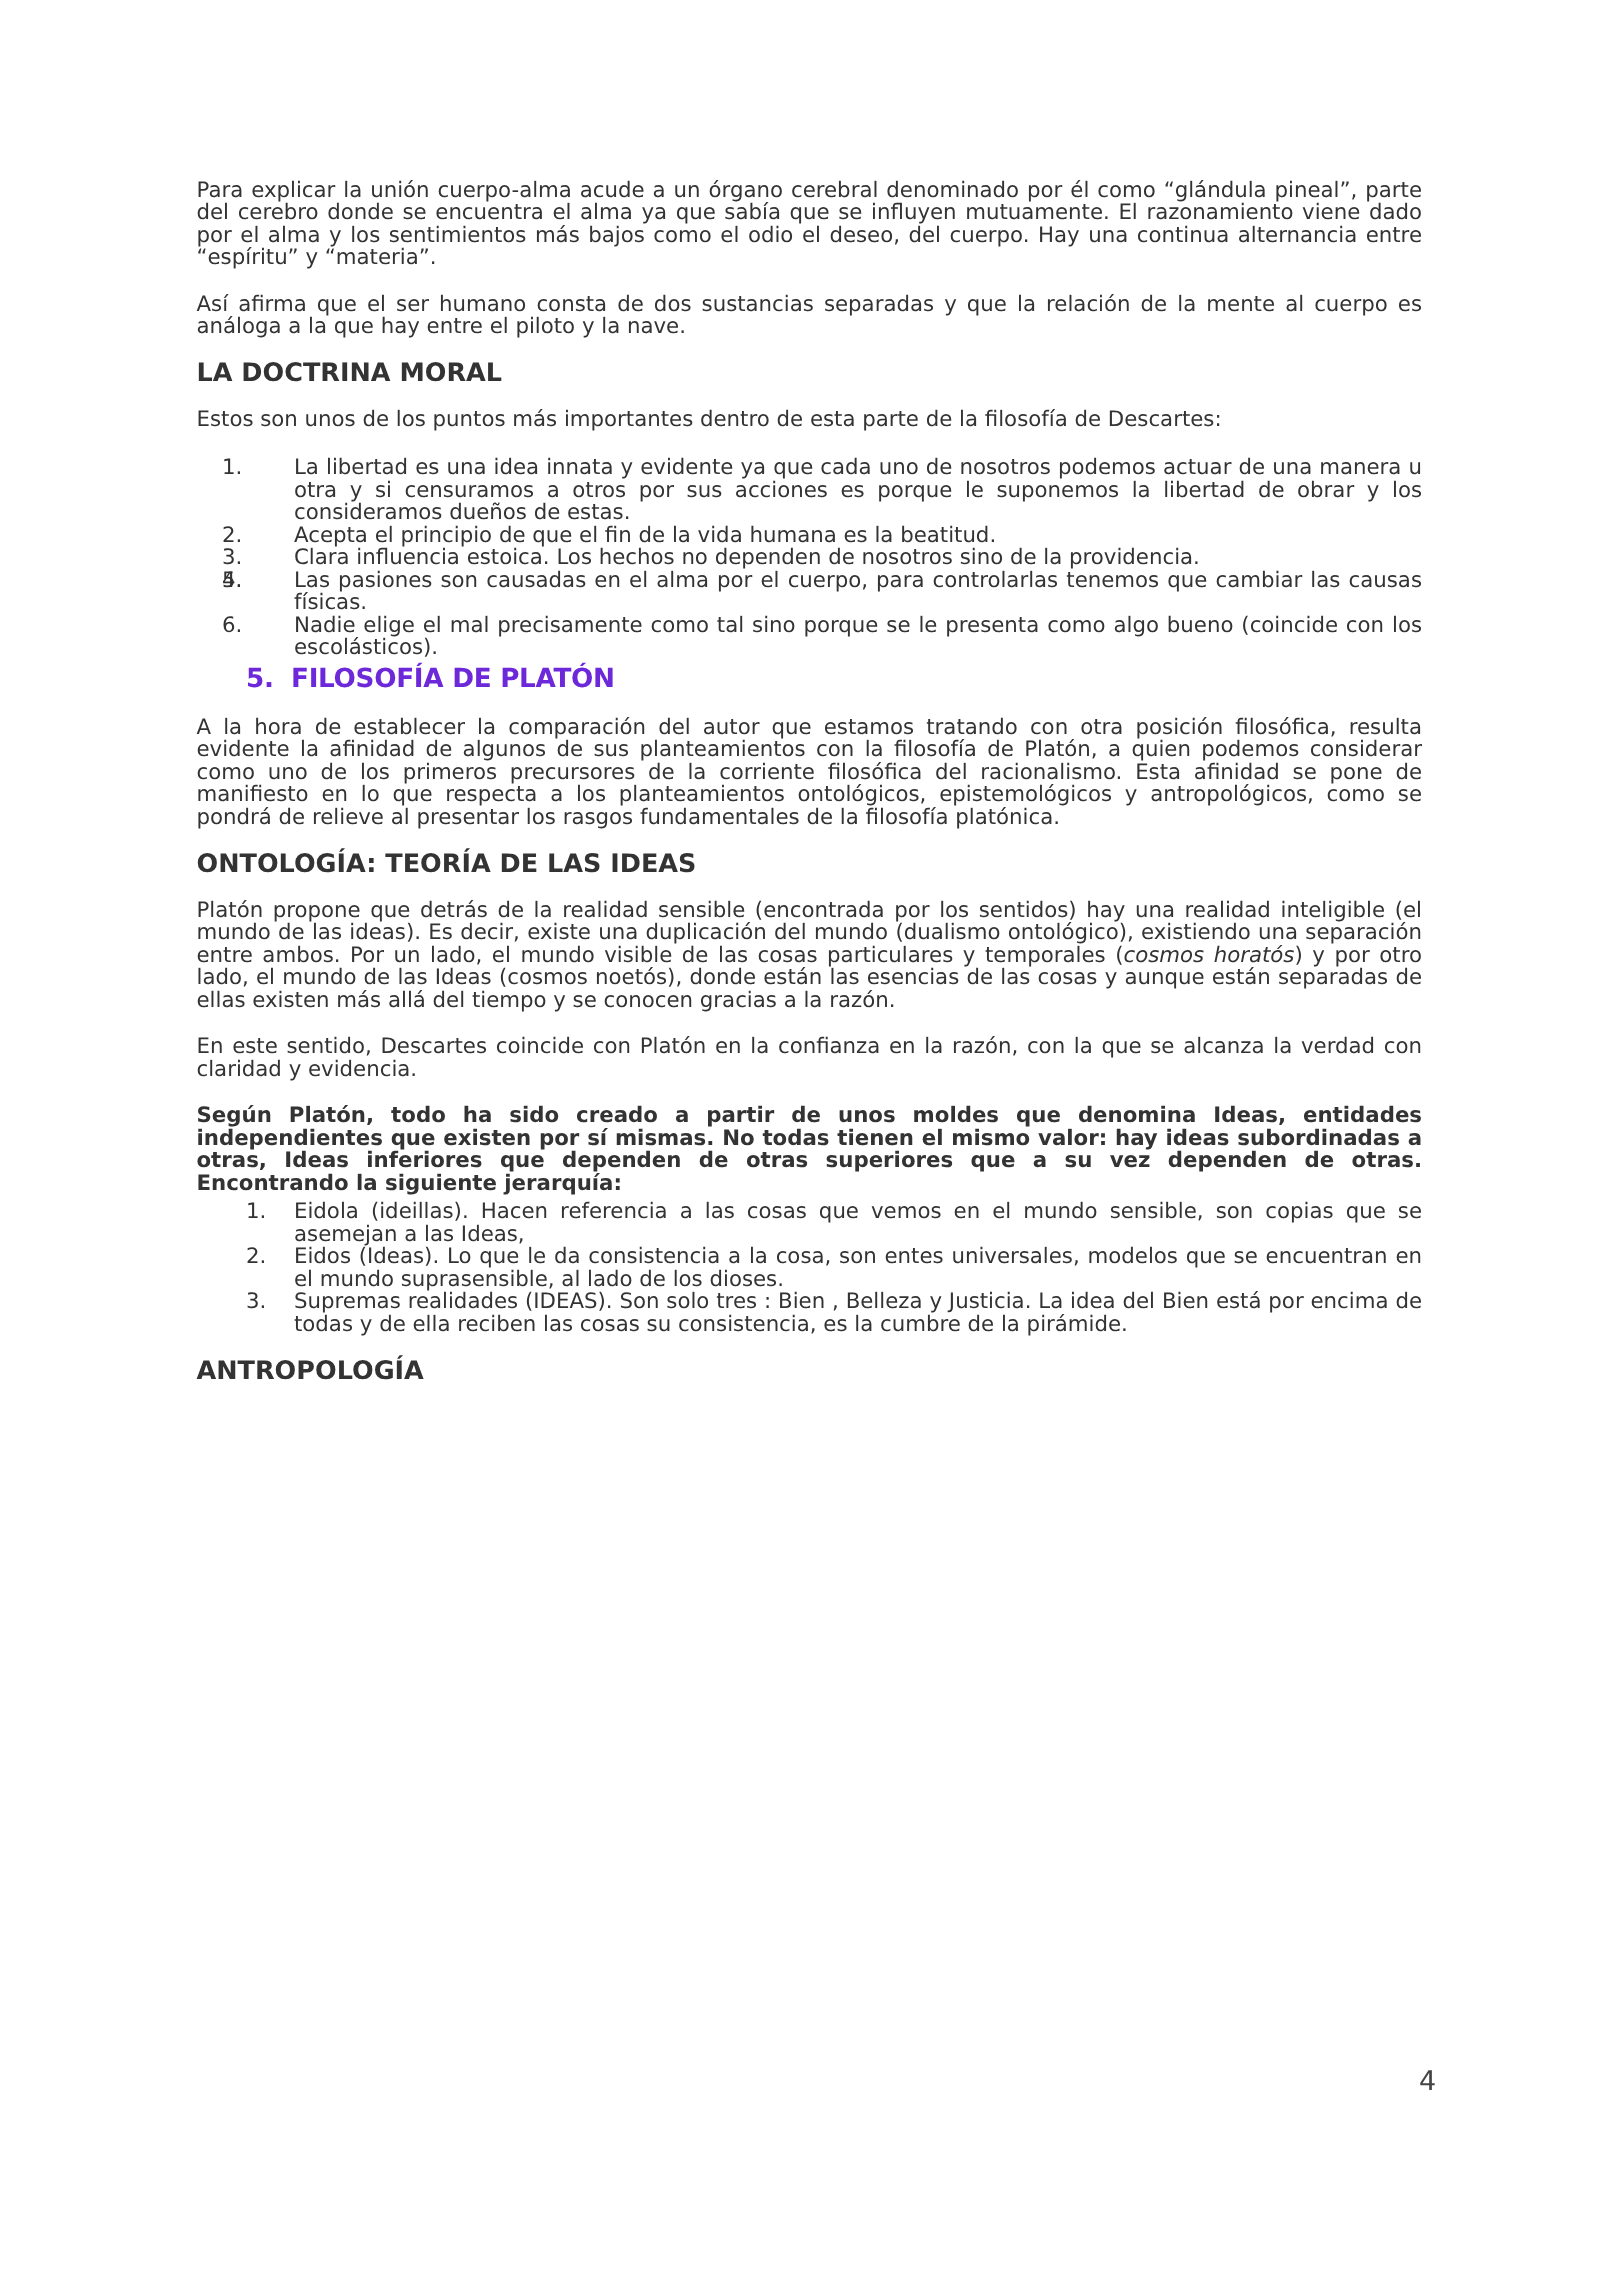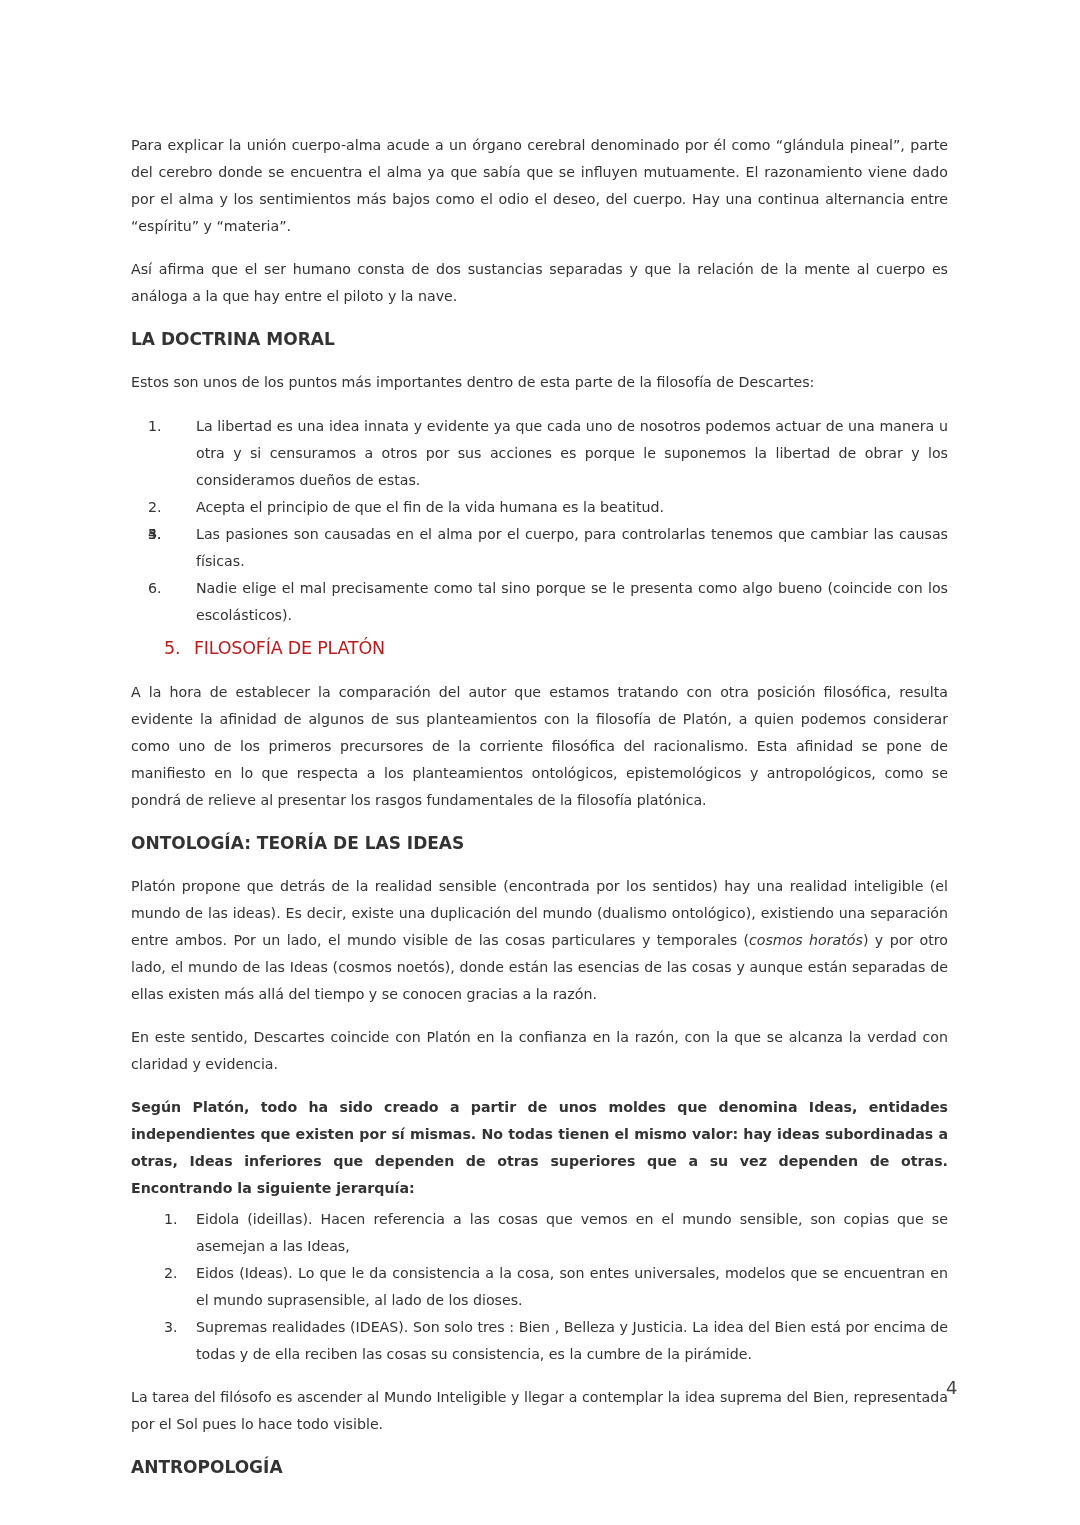--- a/index.html
+++ b/index.html
@@ -1,31 +1,31 @@
 <!DOCTYPE html>
 <html><head>
   <meta charset="utf-8">
   <style>
     html, body { margin: 0; padding: 0; background: #ffffff; }
     body { width: 1080px; height: 1525px; position: relative; overflow: hidden; }
     .page {
-      position: absolute; left: 131px; top: 132px; width: 817px;
-      font-family: "DejaVu Sans", sans-serif; font-size: 14.2px; line-height: 27px;
+      position: absolute; left: 131px; top: 120px; width: 817px;
+      font-family: "DejaVu Sans", sans-serif; font-size: 14.2px; line-height: 15px;
       color: #333;
     }
     p { margin: 0 0 16px 0; text-align: justify; }
     .h-bold { font-weight: bold; margin: 0 0 16px 0; font-size: 17px; }
     ol { margin: 0 0 0 0; padding: 0; list-style: none; }
     ol li { position: relative; padding-left: 65px; text-align: justify; }
     ol li .num { position: absolute; left: 17px; top: 0; }
     ol.tight li { padding-left: 65px; }
     ol.tight li .num { left: 33px; }
     .section-title {
-      font-family: "DejaVu Sans", sans-serif; font-weight: 400; font-size: 17.5px;
-      color: #b91c1c; margin: 4px 0 17px 33px; letter-spacing: -0.2px;
+      font-family: "DejaVu Sans", sans-serif; font-weight: 700; font-size: 17.5px;
+      color: #6d28d9; margin: 4px 0 17px 33px; letter-spacing: -0.2px;
     }
     .section-title .snum { display: inline-block; width: 30px; }
     em { }
     .page-number {
       position: absolute; left: 946px; top: 1377px; font-family: "DejaVu Sans", sans-serif;
       font-size: 18px; color: #444;
     }
   </style>
 </head>
 <body>
@@ -33,21 +33,21 @@
 <div class="page">
   <p>Para explicar la unión cuerpo-alma acude a un órgano cerebral denominado por él como “glándula pineal”, parte del cerebro donde se encuentra el alma ya que sabía que se influyen mutuamente. El razonamiento viene dado por el alma y los sentimientos más bajos como el odio el deseo, del cuerpo. Hay una continua alternancia entre “espíritu” y “materia”.</p>
   <p>Así afirma que el ser humano consta de dos sustancias separadas y que la relación de la mente al cuerpo es análoga a la que hay entre el piloto y la nave.</p>
 
   <div class="h-bold">LA DOCTRINA MORAL</div>
   <p style="margin-bottom:17px;">Estos son unos de los puntos más importantes dentro de esta parte de la filosofía de Descartes:</p>
 
   <ol style="margin-bottom:6px;">
     <li><span class="num">1.</span><span>La libertad es una idea innata y evidente ya que cada uno de nosotros podemos actuar de una manera u otra y si censuramos a otros por sus acciones es porque le suponemos la libertad de obrar y los consideramos dueños de estas.</span></li>
     <li><span class="num">2.</span><span>Acepta el principio de que el fin de la vida humana es la beatitud.</span></li>
-    <li><span class="num">3.</span></li>
+    <li><span class="num">3.</span><span>Clara influencia estoica. Los hechos no dependen de nosotros sino de la providencia.</span></li>
     <li><span class="num">4.</span></li>
     <li><span class="num">5.</span><span>Las pasiones son causadas en el alma por el cuerpo, para controlarlas tenemos que cambiar las causas físicas.</span></li>
     <li><span class="num">6.</span><span>Nadie elige el mal precisamente como tal sino porque se le presenta como algo bueno (coincide con los escolásticos).</span></li>
   </ol>
 
   <div class="section-title">
     <span class="snum">5.</span><span>FILOSOFÍA DE PLATÓN</span>
   </div>
 
   <p>A la hora de establecer la comparación del autor que estamos tratando con otra posición filosófica, resulta evidente la afinidad de algunos de sus planteamientos con la filosofía de Platón, a quien podemos considerar como uno de los primeros precursores de la corriente filosófica del racionalismo. Esta afinidad se pone de manifiesto en lo que respecta a los planteamientos ontológicos, epistemológicos y antropológicos, como se pondrá de relieve al presentar los rasgos fundamentales de la filosofía platónica.</p>
@@ -57,18 +57,17 @@
   <p><span>Platón propone que detrás de la realidad sensible (encontrada por los sentidos) hay una realidad inteligible (el mundo de las ideas). Es decir, existe una duplicación del mundo (dualismo ontológico), existiendo una separación entre ambos. Por un lado, el mundo visible de las cosas particulares y temporales (</span><em>cosmos horatós</em><span>) y por otro lado, el mundo de las Ideas (cosmos noetós), donde están las esencias de las cosas y aunque están separadas de ellas existen más allá del tiempo y se conocen gracias a la razón.</span></p>
   <p>En este sentido, Descartes coincide con Platón en la confianza en la razón, con la que se alcanza la verdad con claridad y evidencia.</p>
   <p style="margin-bottom:4px;font-weight:bold;">Según Platón, todo ha sido creado a partir de unos moldes que denomina Ideas, entidades independientes que existen por sí mismas. No todas tienen el mismo valor: hay ideas subordinadas a otras, Ideas inferiores que dependen de otras superiores que a su vez dependen de otras. Encontrando la siguiente jerarquía:</p>
 
   <ol class="tight" style="margin-bottom:16px;">
     <li><span class="num">1.</span><span>Eidola (ideillas). Hacen referencia a las cosas que vemos en el mundo sensible, son copias que se asemejan a las Ideas,</span></li>
     <li><span class="num">2.</span><span>Eidos (Ideas). Lo que le da consistencia a la cosa, son entes universales, modelos que se encuentran en el mundo suprasensible, al lado de los dioses.</span></li>
     <li><span class="num">3.</span><span>Supremas realidades (IDEAS). Son solo tres : Bien , Belleza y Justicia. La idea del Bien está por encima de todas y de ella reciben las cosas su consistencia, es la cumbre de la pirámide.</span></li>
   </ol>
 
-  <p>La tarea del filósofo es ascender al Mundo Inteligible y llegar a contemplar la idea suprema del Bien, representada por el Sol pues lo hace todo visible.</p>
 
   <div class="h-bold">ANTROPOLOGÍA</div>
 </div>
 
 <div class="page-number">4</div>
 
 </body></html>

